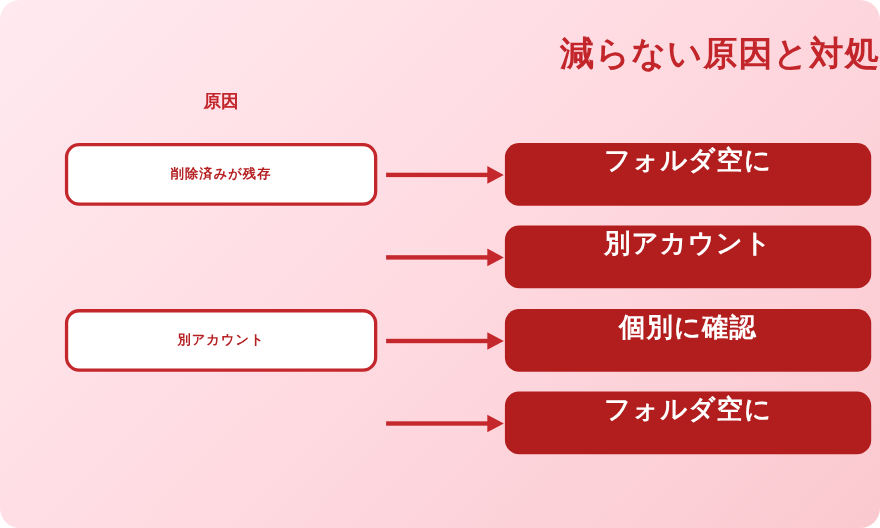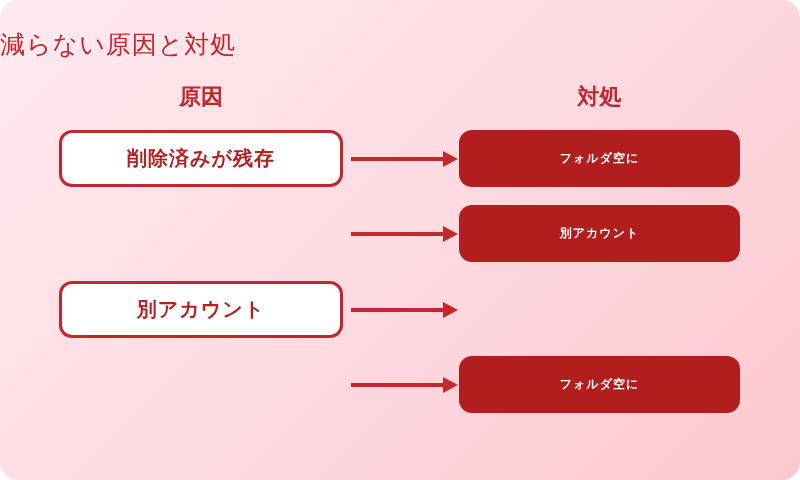--- a/index.html
+++ b/index.html
@@ -16,31 +16,31 @@
     height: 480px;
     border-radius: 18px;
     overflow: hidden;
     background: linear-gradient(135deg, #ffeaf0 0%, #ffdce3 45%, #fac9cf 100%);
   }
   .diagram-title {
     position: absolute;
     top: 28px;
     left: 0;
     width: 100%;
-    text-align: left;
-    font-size: 25px;
-    font-weight: normal;
+    text-align: right;
+    font-size: 31px;
+    font-weight: bold;
     color: #c2262b;
     letter-spacing: 1px;
   }
   .col-header {
     position: absolute;
     top: 82px;
     text-align: center;
-    font-size: 22px;
+    font-size: 16px;
     font-weight: bold;
     color: #c2262b;
   }
   .col-header.cause-col  { left: 59px;  width: 284px; }
   .col-header.action-col { left: 459px; width: 281px; }
 
   .flow-row {
     position: absolute;
     left: 0;
     width: 800px;
@@ -57,38 +57,38 @@
     top: 0;
     width: 284px;
     height: 57px;
     box-sizing: border-box;
     background: #ffffff;
     border: 3.5px solid #c3272c;
     border-radius: 13px;
     display: flex;
     align-items: center;
     justify-content: center;
-    font-size: 20px;
+    font-size: 12px;
     font-weight: bold;
     color: #b52022;
     letter-spacing: 1px;
   }
   .action-box {
     position: absolute;
     left: 459px;
     top: 0;
-    width: 281px;
+    width: 333px;
     height: 57px;
     box-sizing: border-box;
     background: #b21e1e;
     border-radius: 13px;
     display: flex;
-    align-items: center;
+    align-items: flex-start;
     justify-content: center;
-    font-size: 12px;
+    font-size: 24px;
     font-weight: bold;
     color: #ffffff;
     letter-spacing: 1px;
   }
   .arrow {
     position: absolute;
     left: 351px;
     top: 0;
     width: 108px;
     height: 57px;
@@ -114,21 +114,20 @@
 </style>
 </head>
 <body>
 
 <div class="canvas">
 
   <div class="diagram-title">減らない原因と対処</div>
 
   <div class="col-header cause-col">原因</div>
 
-  <div class="col-header action-col">対処</div>
 
   <div class="flow-row r0">
     <div class="cause-box">
       <span>削除済みが残存</span>
     </div>
     <div class="arrow">
       <div class="arrow-line"></div>
       <div class="arrow-head"></div>
     </div>
     <div class="action-box">
@@ -147,20 +146,23 @@
   </div>
 
   <div class="flow-row r2">
     <div class="cause-box">
       <span>別アカウント</span>
     </div>
     <div class="arrow">
       <div class="arrow-line"></div>
       <div class="arrow-head"></div>
     </div>
+    <div class="action-box">
+      <span>個別に確認</span>
+    </div>
   </div>
 
   <div class="flow-row r3">
     <div class="arrow">
       <div class="arrow-line"></div>
       <div class="arrow-head"></div>
     </div>
     <div class="action-box">
       <span>フォルダ空に</span>
     </div>

